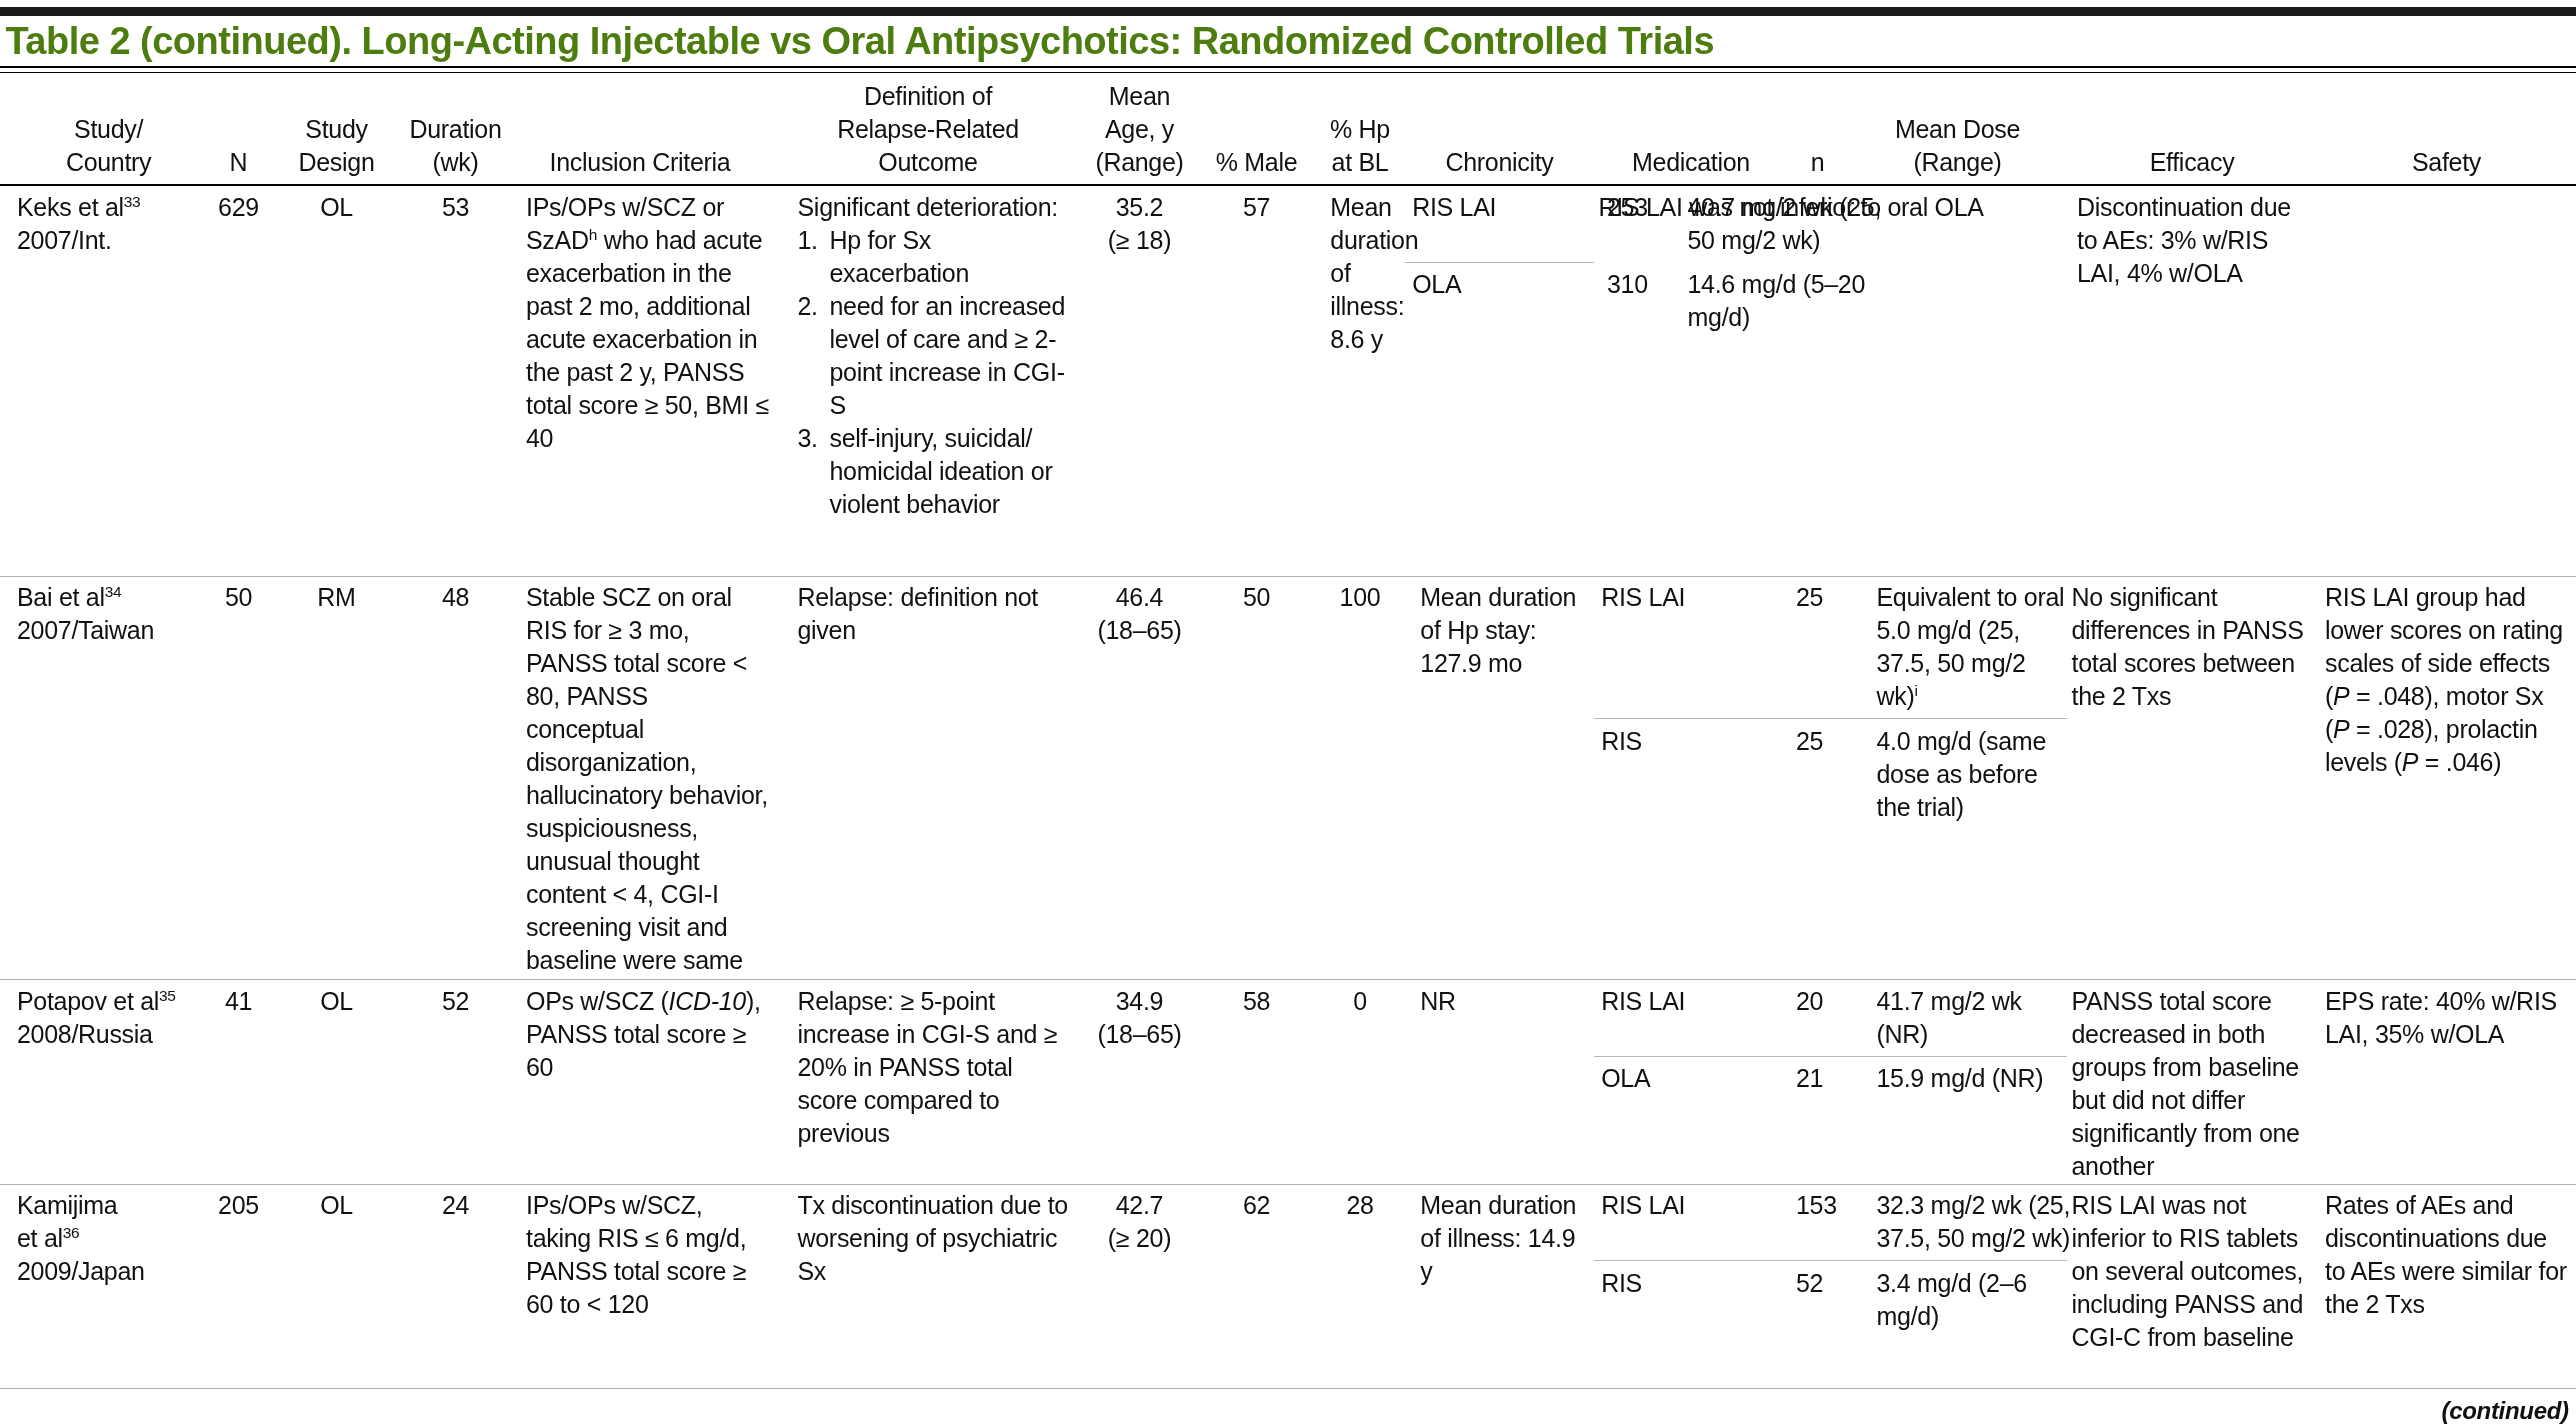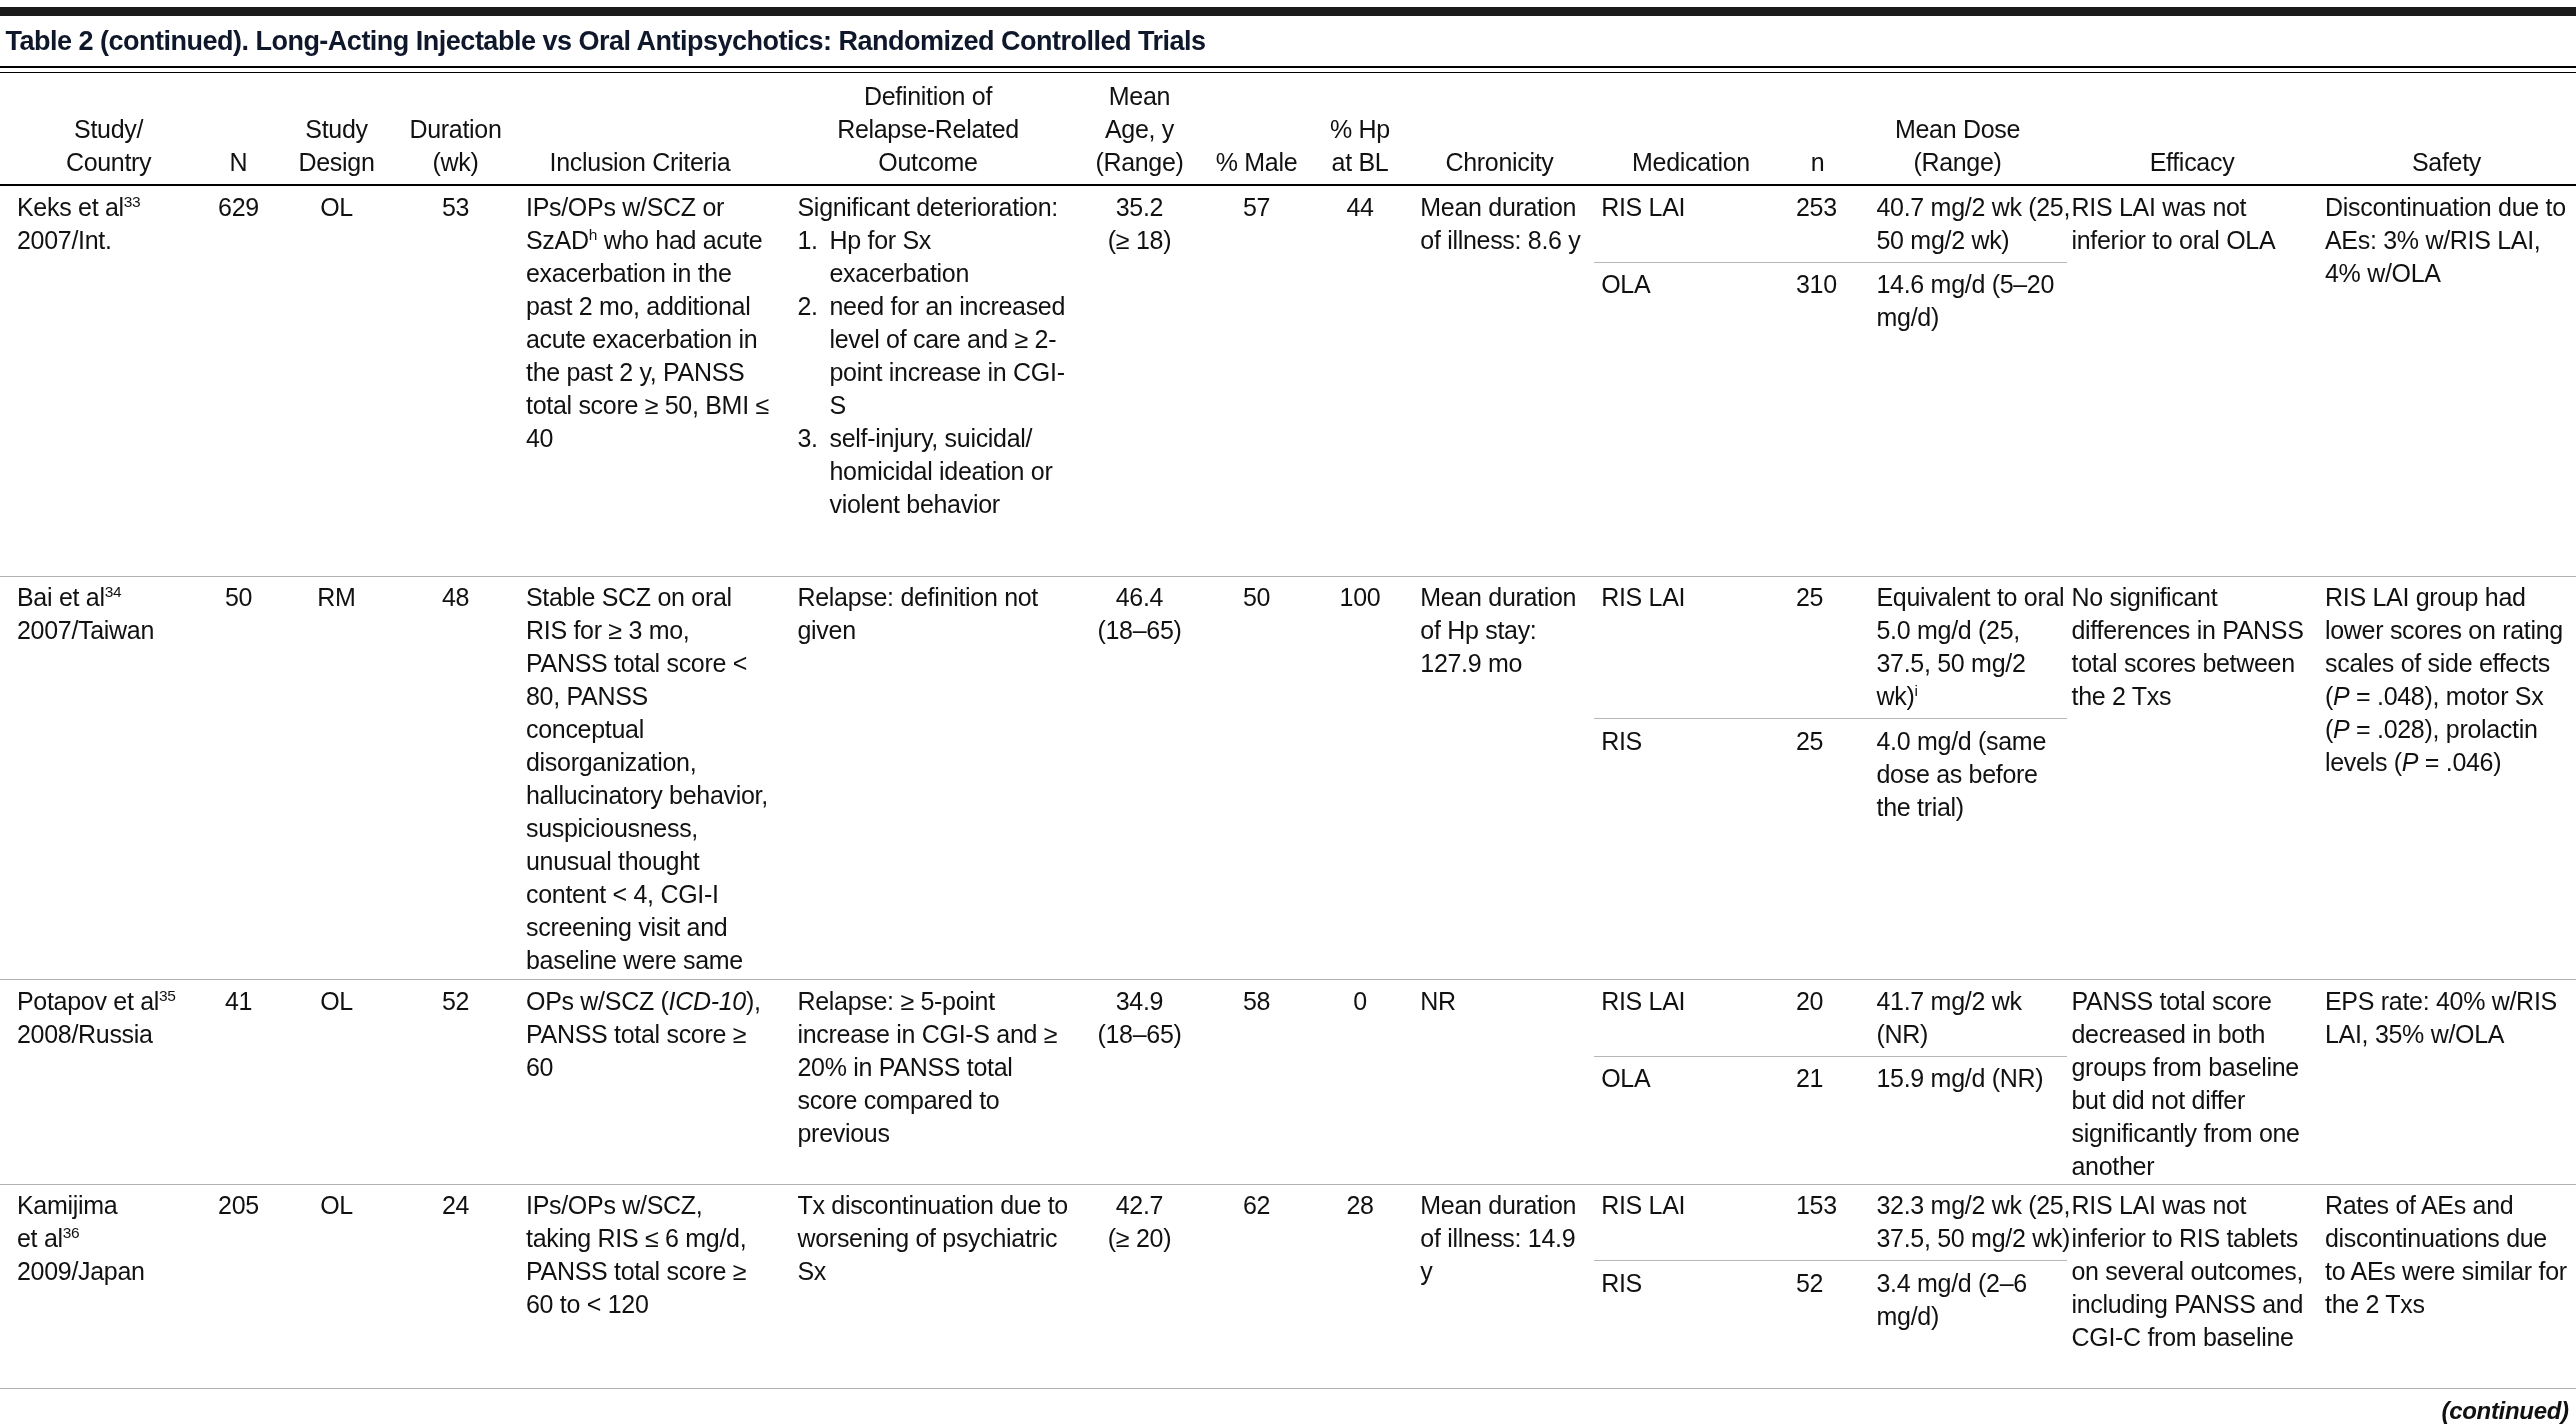--- a/index.html
+++ b/index.html
@@ -10,22 +10,22 @@
     background:#ffffff;
     overflow:hidden;
     font-family:"Liberation Sans","DejaVu Sans",sans-serif;
     color:#111;
     font-size:25px;
     line-height:33px;
     letter-spacing:-0.3px;
   }
   .topbar{height:9px;background:#1a1a1a;margin-top:7.2px;}
   .title{
-    font-size:27px;line-height:40px;font-weight:700;letter-spacing:-0.5px;
-    padding:4.5px 0 5.4px 5.4px;color:#0f172a;
+    font-size:38px;line-height:40px;font-weight:700;letter-spacing:-0.5px;
+    padding:4.5px 0 5.4px 5.4px;color:#4d7c0f;
   }
   .rule-thick{border-top:2.7px solid #000;}
   .rule-gap{height:3.6px;}
   .rule-thin{border-top:1.8px solid #000;}
 
   .grid15{
     display:grid;
     grid-template-columns:210px 57px 139px 99px 270px 306px 117px 117px 90px 189px 194px 59px 221px 248px 261px;
   }
   .grid13{
@@ -163,21 +163,20 @@
       <div class="def-item">
         <span class="def-num">3.</span>
         <span class="def-text">self-injury, suicidal/ homicidal ideation or violent behavior</span>
       </div>
     </div>
     <div class="c-age">
       <div>35.2</div>
       <div>(≥ 18)</div>
     </div>
     <div class="c-male">57</div>
-    <div class="c-hp">44</div>
     <div class="c-chron">Mean duration of illness: 8.6 y</div>
     <div class="med-group">
       <div class="med-sub">
         <div class="c-med">RIS LAI</div>
         <div class="c-nn">253</div>
         <div class="c-dose"><span>40.7 mg/2 wk (25, 50 mg/2 wk)</span></div>
       </div>
       <div class="med-sub">
         <div class="c-med">OLA</div>
         <div class="c-nn">310</div>

